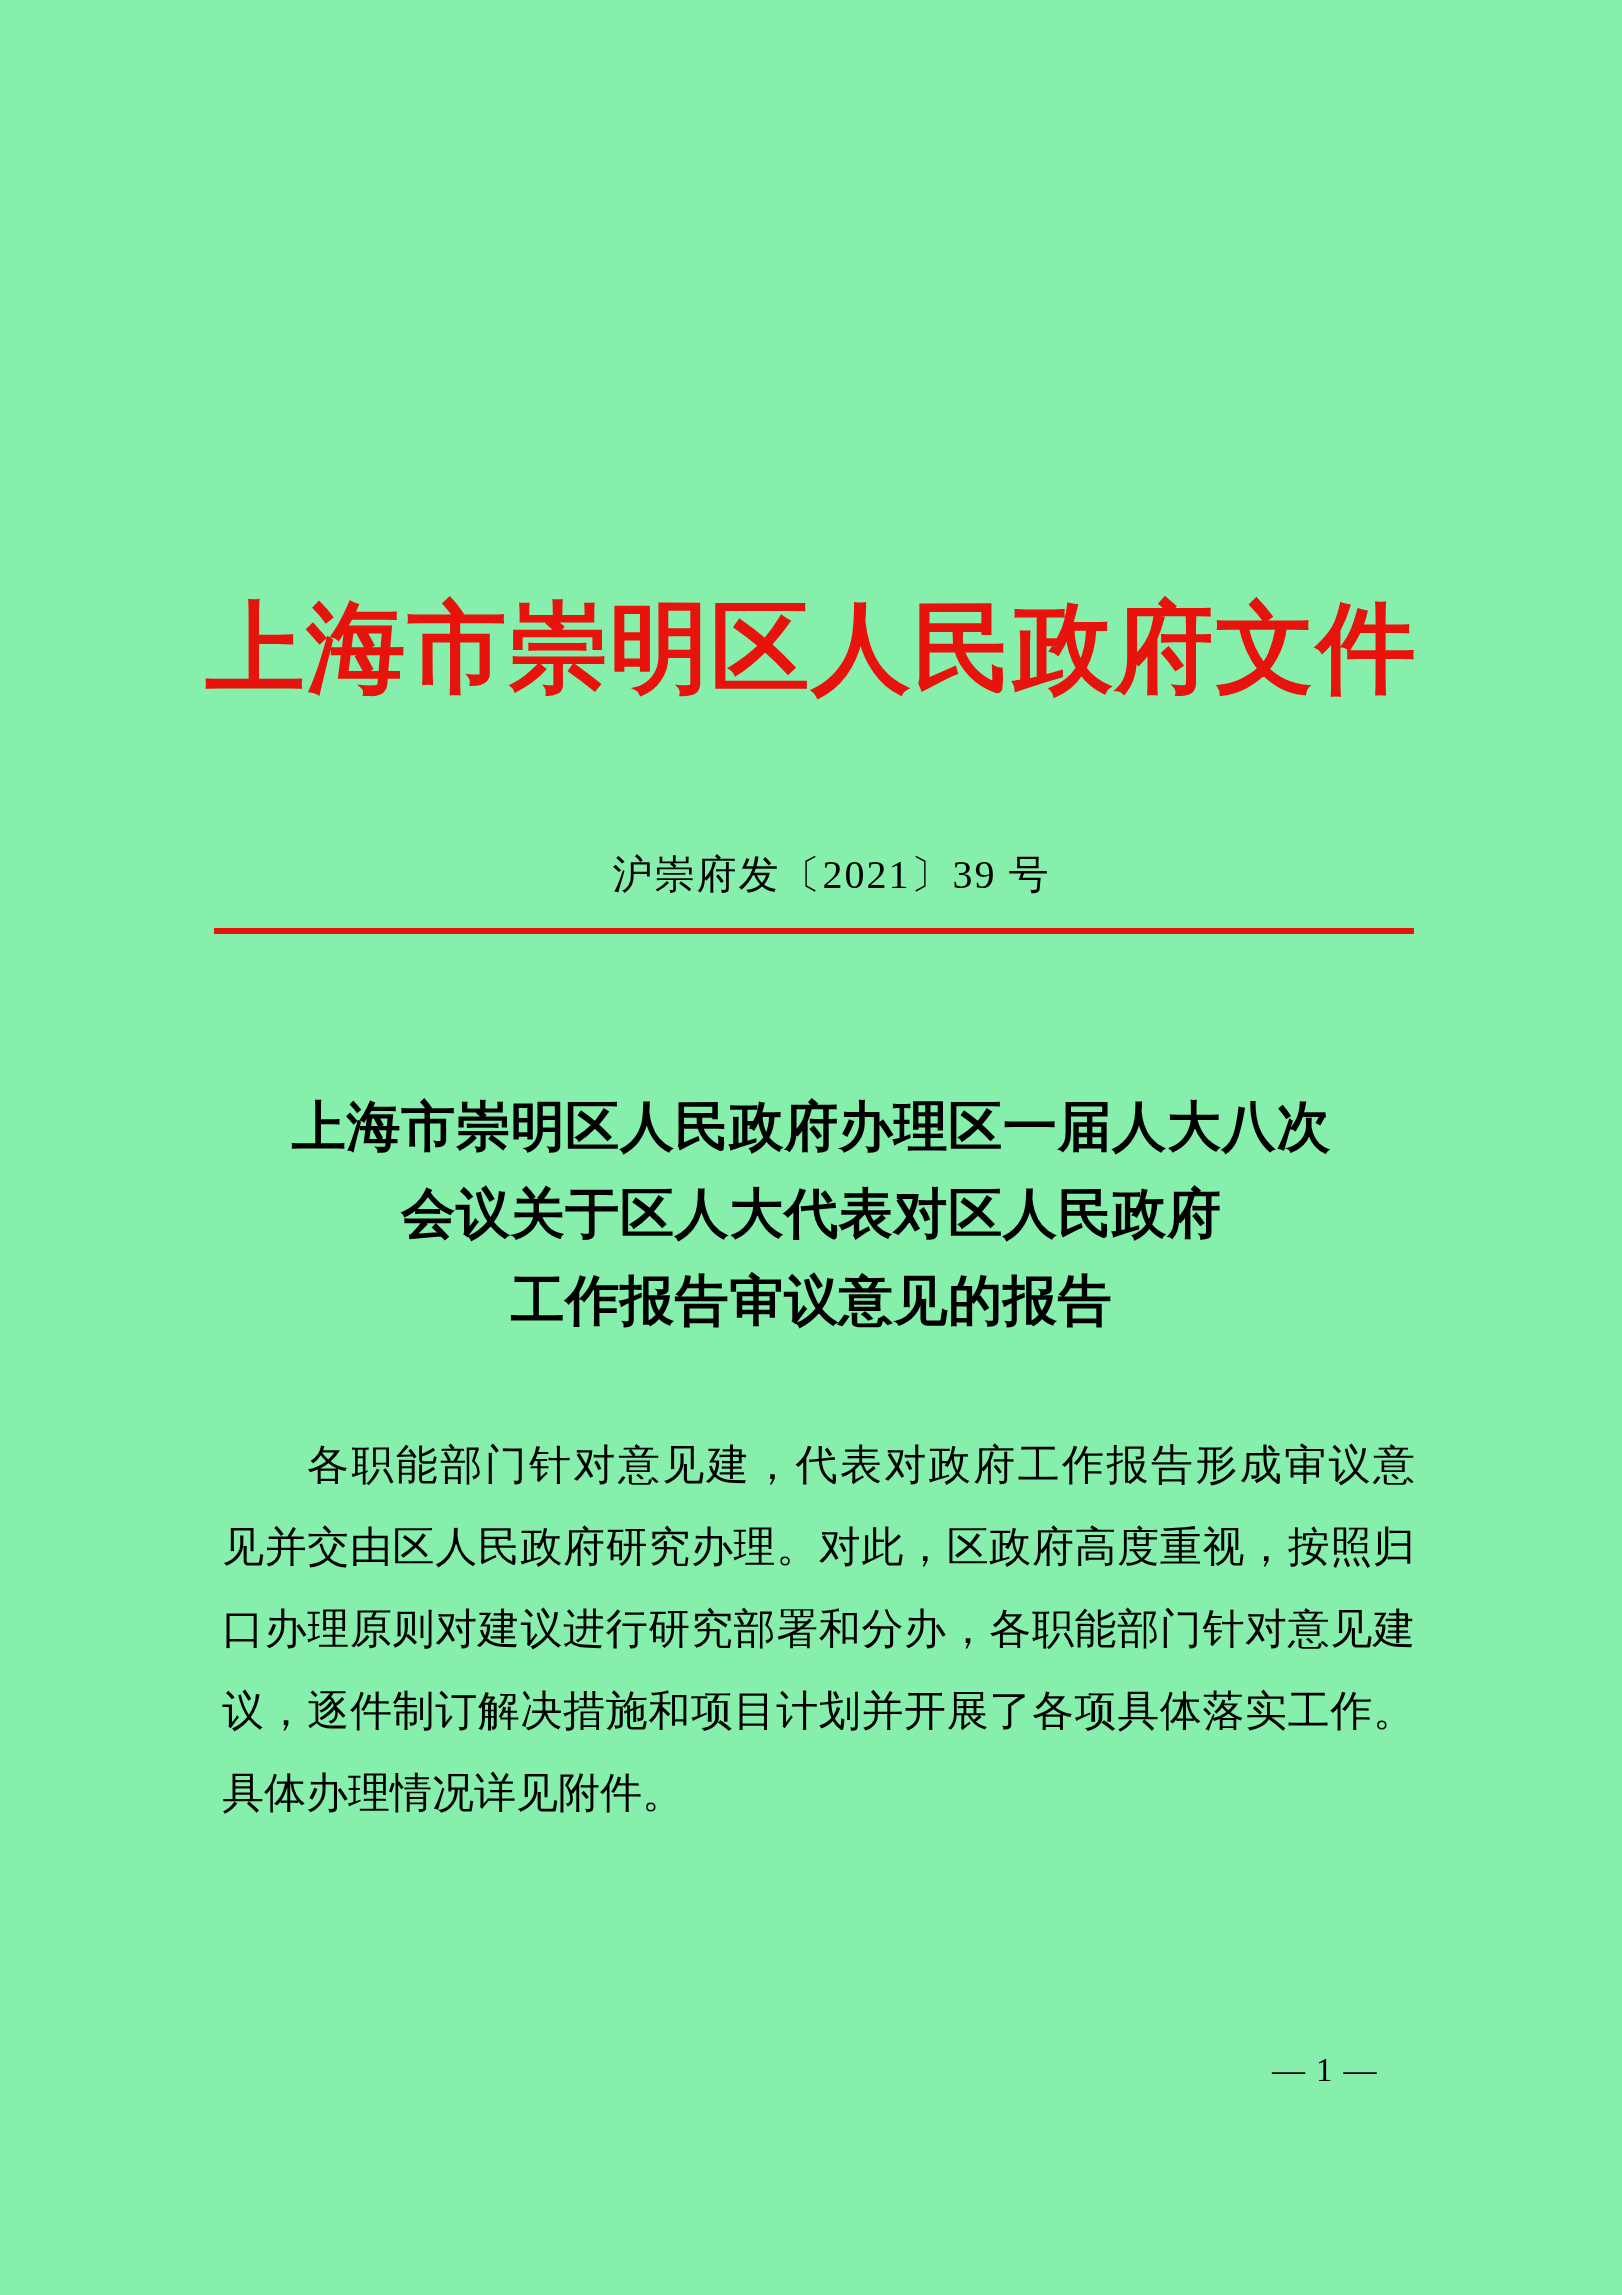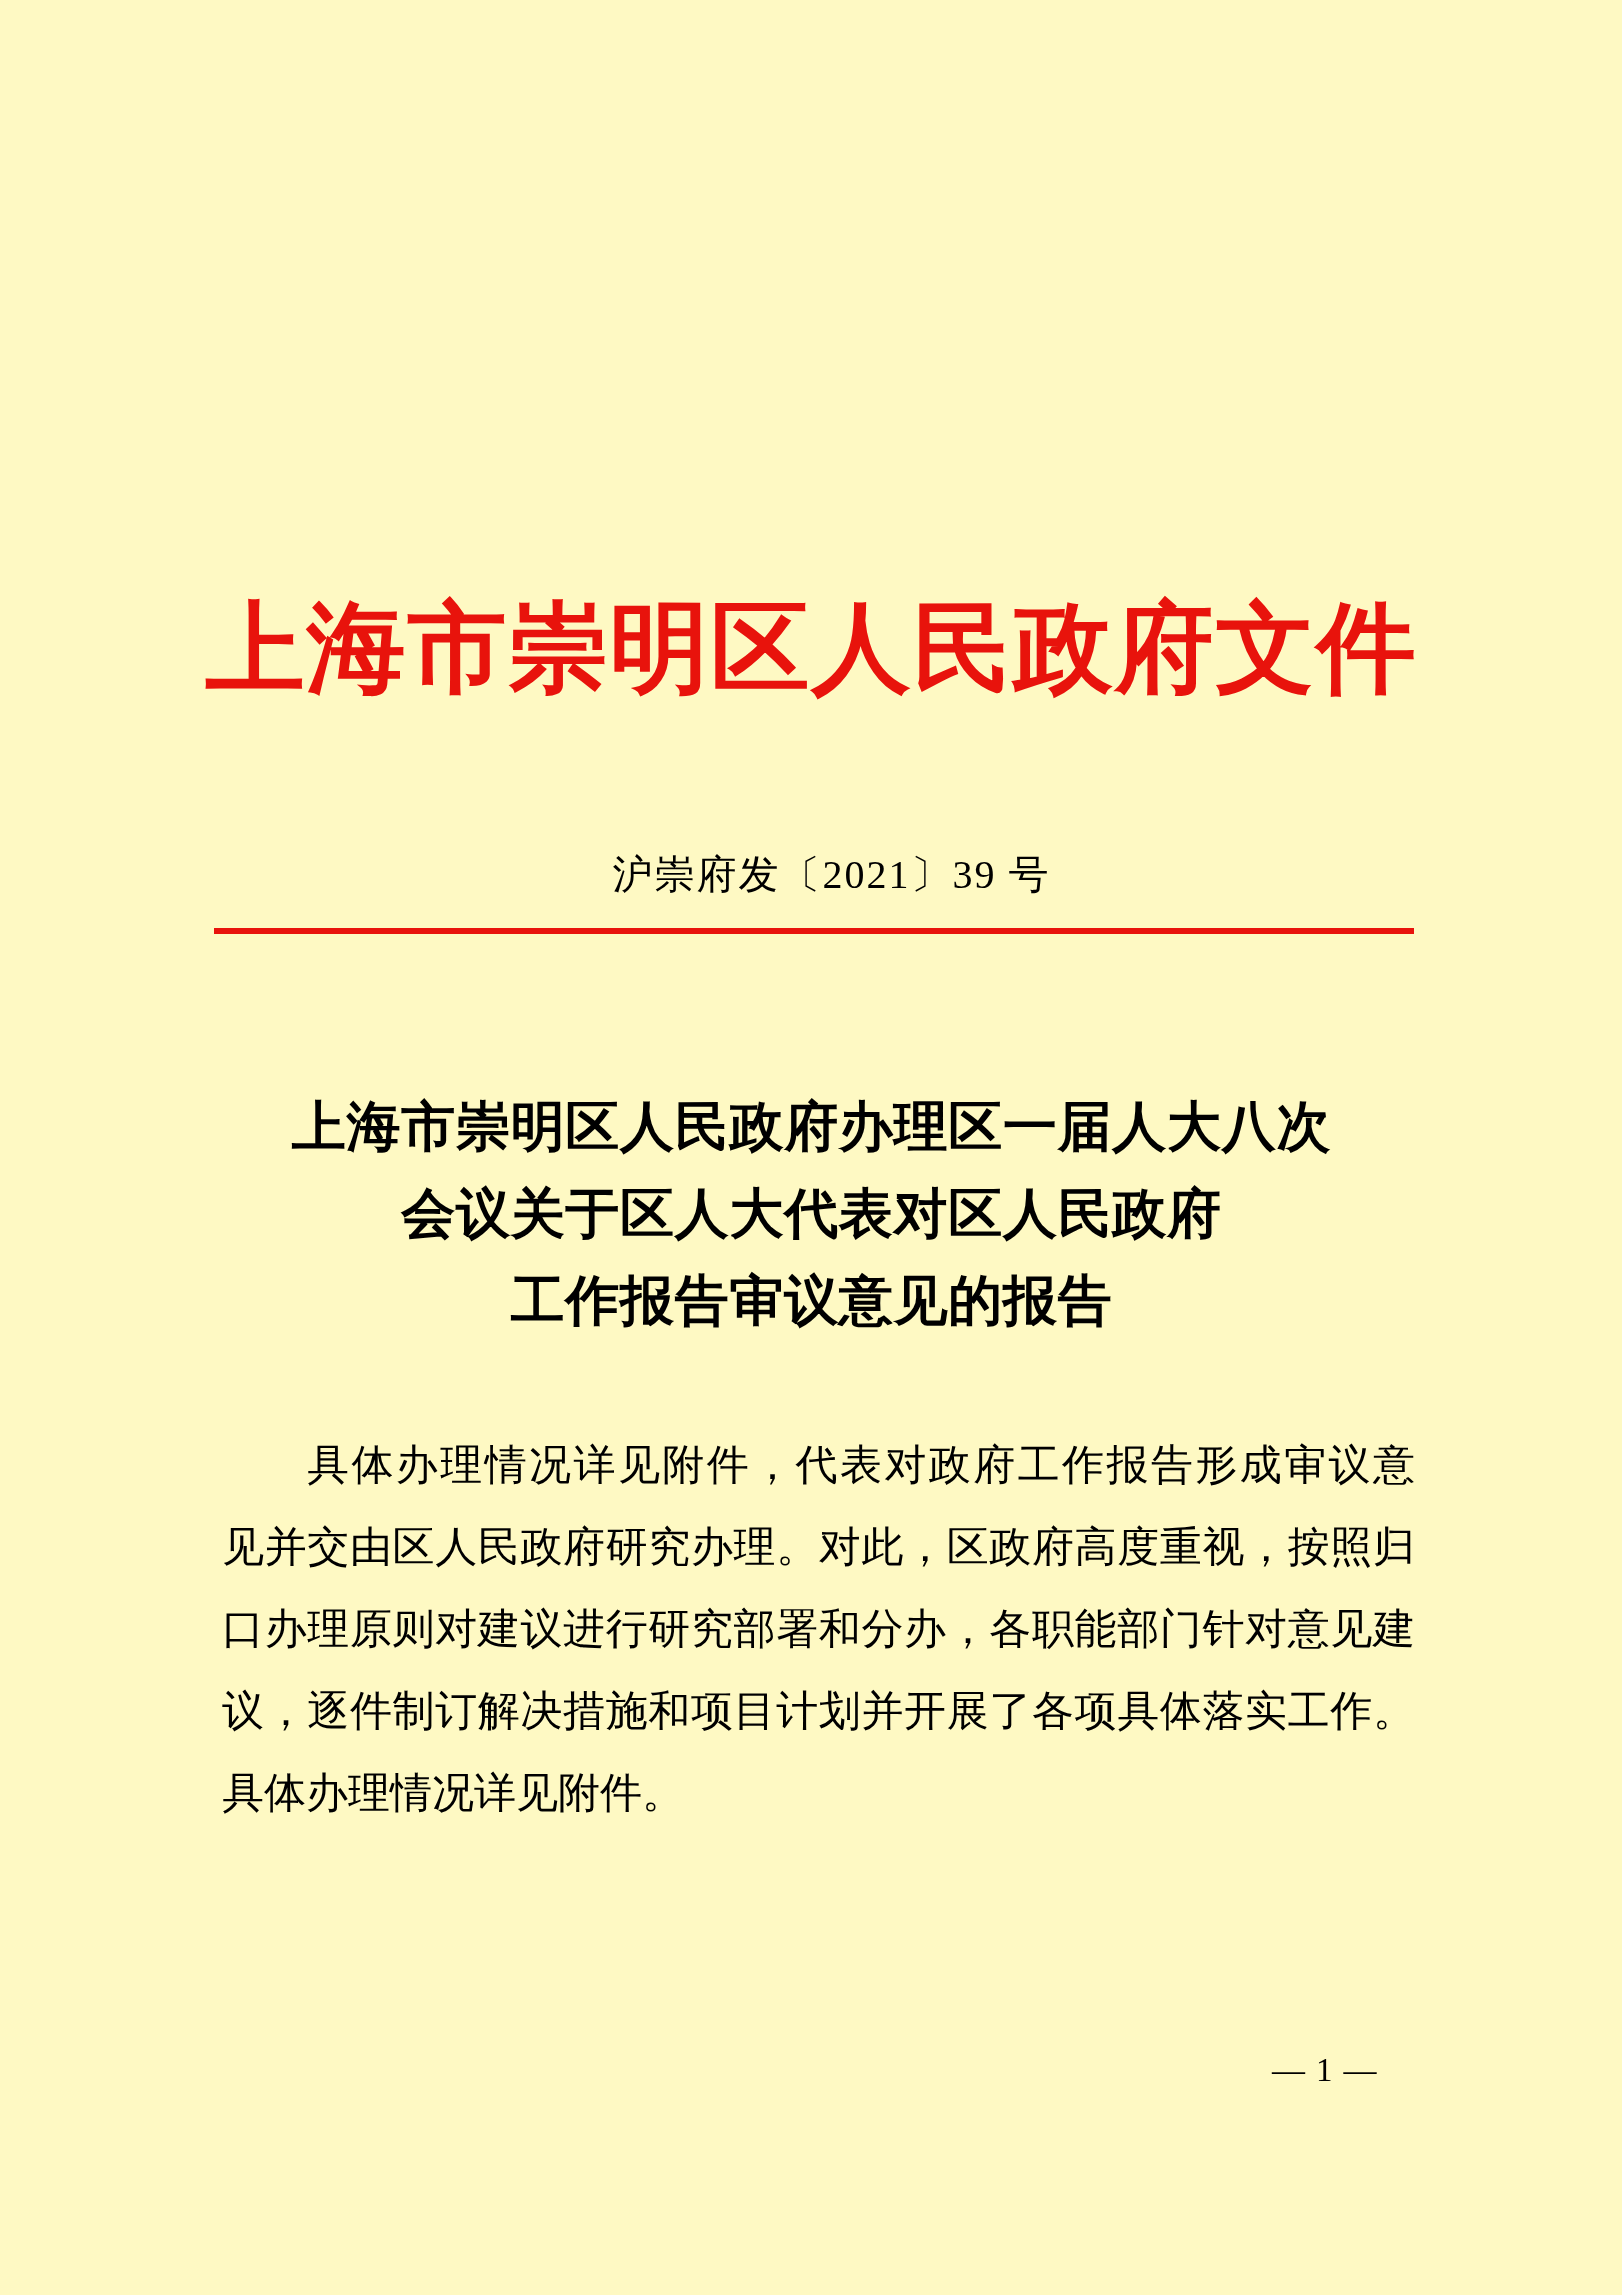--- a/index.html
+++ b/index.html
@@ -5,21 +5,21 @@
   :root { --accent: #e8130c; }
   html, body {
     margin: 0;
     padding: 0;
     background: #ffffff;
   }
   .page {
     position: relative;
     width: 1623px;
     height: 2295px;
-    background: #fef9c3;
+    background: #86efac;
     overflow: hidden;
     font-family: "Liberation Serif", "DejaVu Serif", serif;
     color: #000000;
   }
   
   .org-title {
     position: absolute;
     top: 594px;
     left: 0;
     right: 0;
@@ -108,21 +108,21 @@
 
   <div class="red-rule"></div>
 
   <div class="doc-title">
     <div class="t-line">上海市崇明区人民政府办理区一届人大八次</div>
     <div class="t-line">会议关于区人大代表对区人民政府</div>
     <div class="t-line">工作报告审议意见的报告</div>
   </div>
 
   <div class="body-block">
-    <div class="para-line just indent">具体办理情况详见附件，代表对政府工作报告形成审议意</div>
+    <div class="para-line just indent">各职能部门针对意见建，代表对政府工作报告形成审议意</div>
     <div class="para-line just">见并交由区人民政府研究办理。对此，区政府高度重视，按照归</div>
     <div class="para-line just">口办理原则对建议进行研究部署和分办，各职能部门针对意见建</div>
     <div class="para-line just">议，逐件制订解决措施和项目计划并开展了各项具体落实工作。</div>
     <div class="para-line">具体办理情况详见附件。</div>
   </div>
 
   <div class="footer-pagenum">— 1 —</div>
 
 </div>
 

